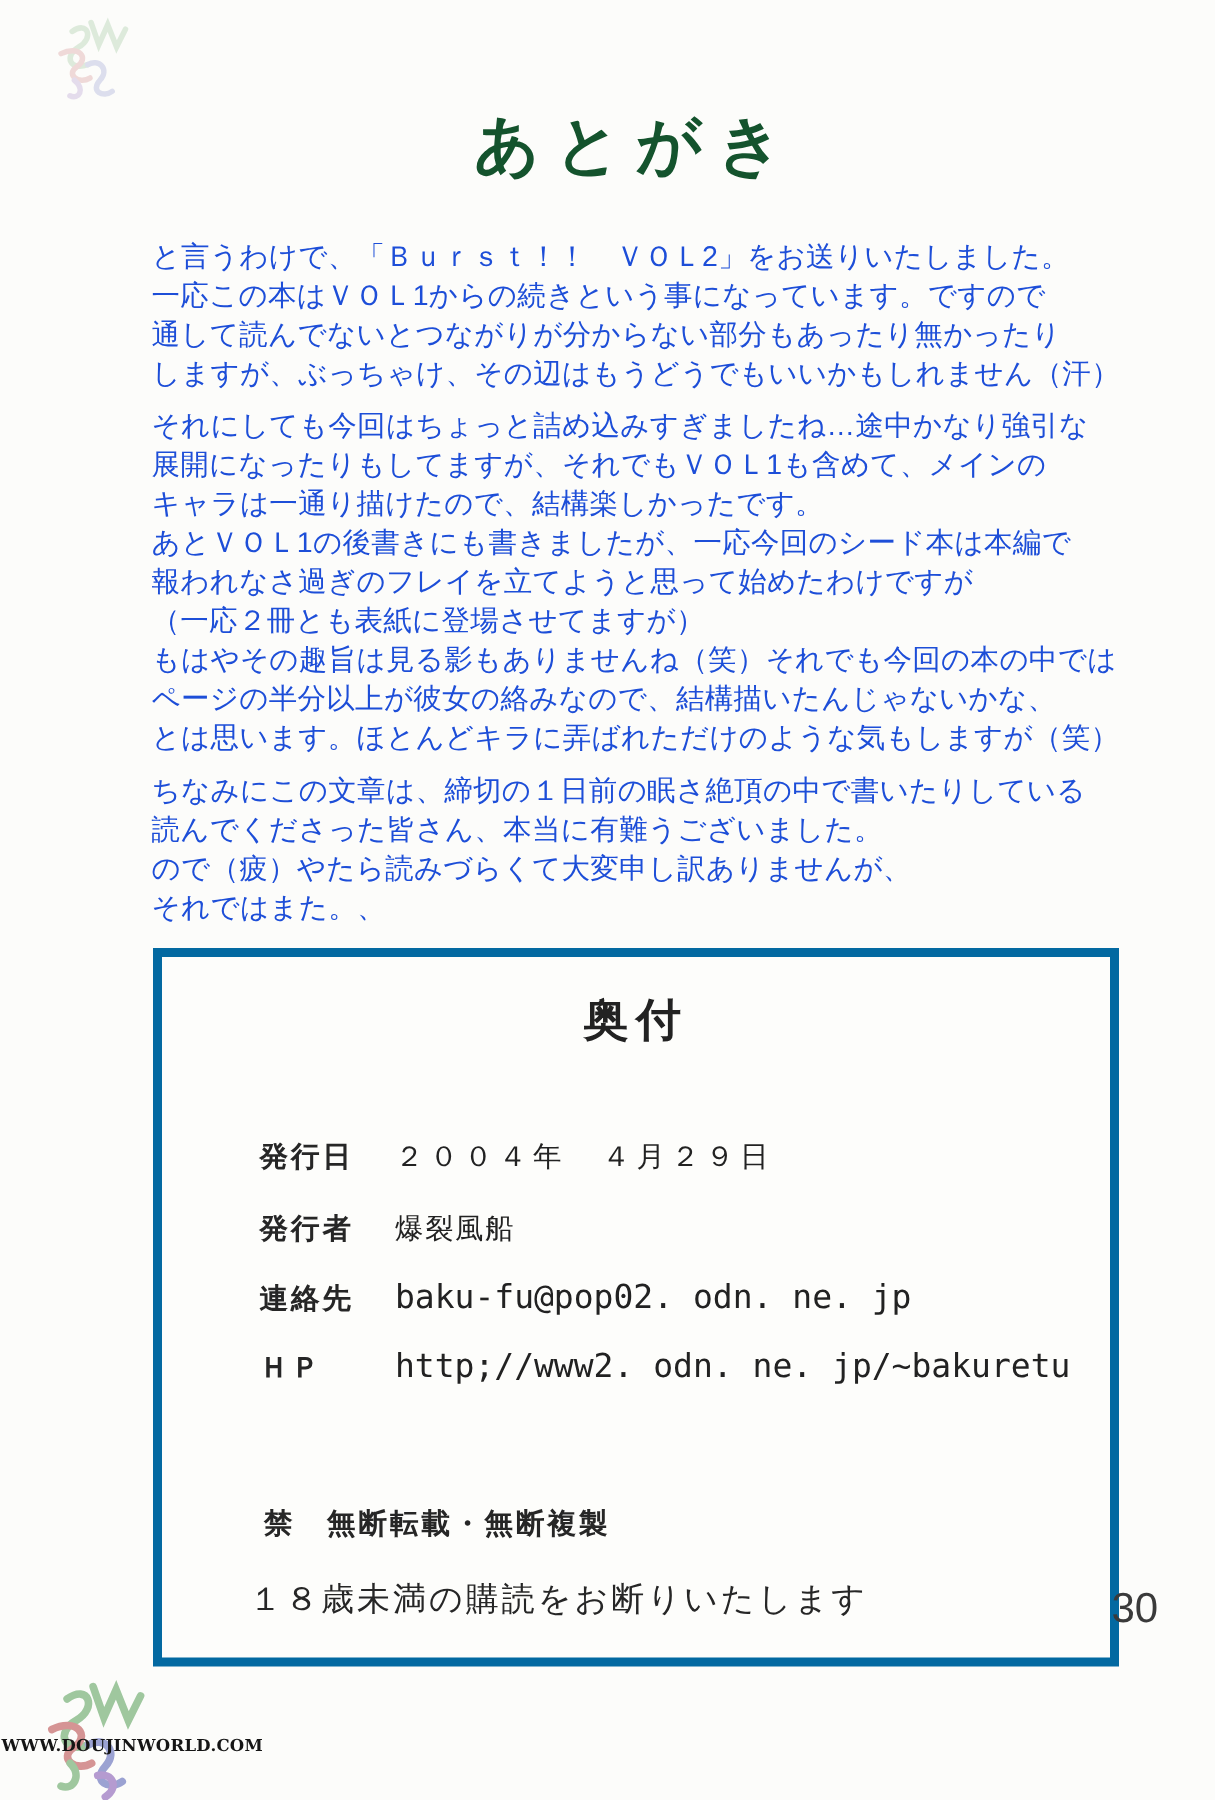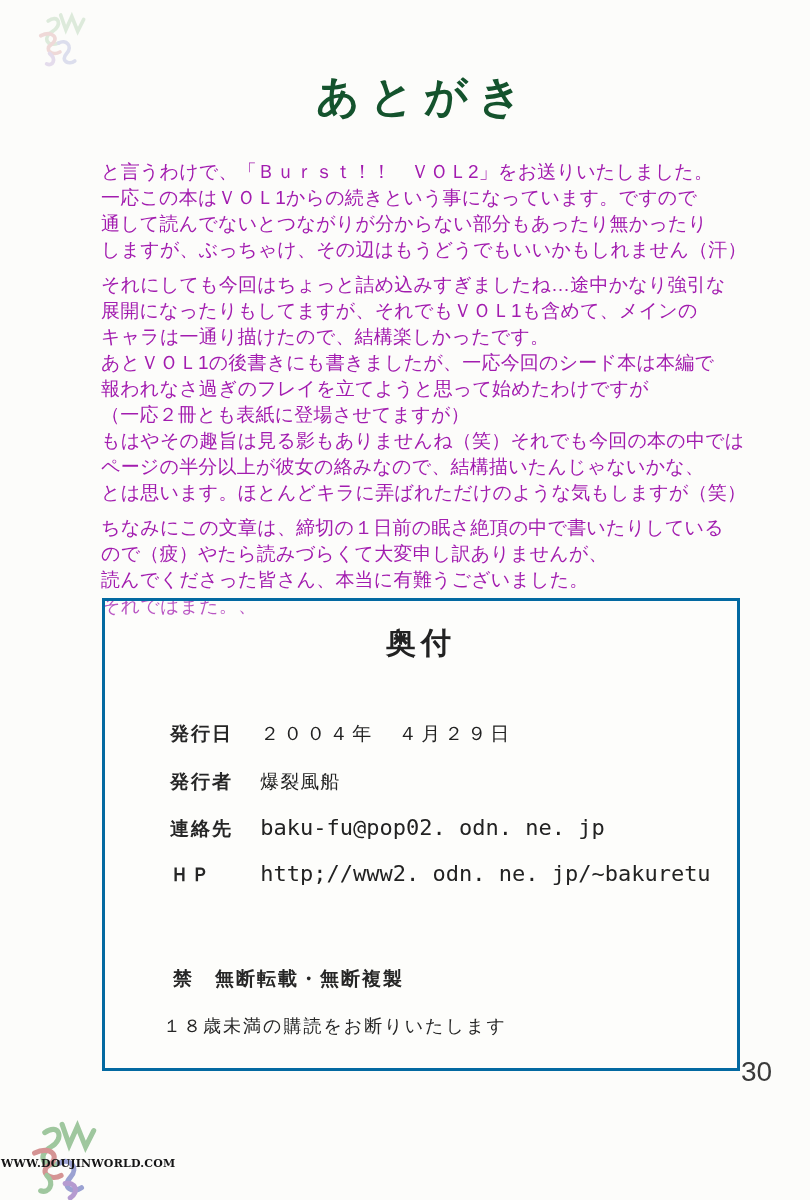--- a/index.html
+++ b/index.html
@@ -15,48 +15,48 @@
   
   .page-title{
     position:absolute;left:100px;top:68px;width:648px;
     text-align:center;
     font-size:43px;font-weight:600;letter-spacing:10px;
     color:#14532d;
   }
   
   .body-text{
     position:absolute;left:101px;top:159px;width:660px;
-    font-size:19px;font-weight:500;color:#a21caf;
+    font-size:19px;font-weight:500;color:#1d4ed8;
   }
   .para{margin:0 0 9px 0;}
   .para:last-child{margin-bottom:0;}
   .line{height:26px;line-height:26px;white-space:nowrap;letter-spacing:0.2px;}
   
   .colophon{
-    position:absolute;left:102px;top:598px;width:632px;height:467px;
-    border:3px solid #0369a1;
+    position:absolute;left:102px;top:632px;width:632px;height:467px;
+    border:6px solid #0369a1;
     background:rgba(255,255,255,0.25);
   }
   .colophon-title{
     position:absolute;left:0;top:22px;width:100%;
     text-align:center;
     font-size:30px;font-weight:600;letter-spacing:5px;color:#222;
   }
   .c-row{position:absolute;left:65px;white-space:nowrap;font-size:19px;}
   .c-label{display:inline-block;min-width:85px;font-weight:600;color:#262626;letter-spacing:2px;margin-top:13px;}
   .c-value{color:#222;letter-spacing:1px;font-weight:500;}
   .c-value.wide{letter-spacing:4px;}
   .c-value.mono{font-family:"DejaVu Sans Mono","Liberation Mono",monospace;font-size:22px;letter-spacing:0;}
   .row-0{top:107px;}
   .row-1{top:155px;}
   .row-2{top:202px;}
   .row-3{top:248px;}
   .row-4{top:295px;}
   .notice-0{position:absolute;left:68px;top:365px;font-size:19px;font-weight:600;letter-spacing:2px;color:#262626;white-space:nowrap;}
-  .notice-1{position:absolute;left:58px;top:413px;font-size:18px;font-weight:500;letter-spacing:2px;color:#262626;white-space:nowrap;}
+  .notice-1{position:absolute;left:58px;top:413px;font-size:22px;font-weight:500;letter-spacing:2px;color:#262626;white-space:nowrap;}
   
   .page-number{
     position:absolute;left:741px;top:1056px;
     font-size:28px;color:#3a3a3a;letter-spacing:0;
   }
   
   .wm-logo{position:absolute;left:6px;top:1104px;width:102px;height:96px;}
   .wm-logo-top{position:absolute;left:20px;top:0px;width:74px;height:70px;opacity:0.28;}
   .wm-text{
     position:absolute;left:1px;top:1157px;
@@ -95,22 +95,22 @@
       <div class="line">キャラは一通り描けたので、結構楽しかったです。</div>
       <div class="line">あとＶＯＬ1の後書きにも書きましたが、一応今回のシード本は本編で</div>
       <div class="line">報われなさ過ぎのフレイを立てようと思って始めたわけですが</div>
       <div class="line">（一応２冊とも表紙に登場させてますが）</div>
       <div class="line">もはやその趣旨は見る影もありませんね（笑）それでも今回の本の中では</div>
       <div class="line">ページの半分以上が彼女の絡みなので、結構描いたんじゃないかな、</div>
       <div class="line">とは思います。ほとんどキラに弄ばれただけのような気もしますが（笑）</div>
     </div>
     <div class="para">
       <div class="line">ちなみにこの文章は、締切の１日前の眠さ絶頂の中で書いたりしている</div>
+      <div class="line">読んでくださった皆さん、本当に有難うございました。</div>
       <div class="line">ので（疲）やたら読みづらくて大変申し訳ありませんが、</div>
-      <div class="line">読んでくださった皆さん、本当に有難うございました。</div>
       <div class="line">それではまた。、</div>
     </div>
   </div>
 
   <div class="colophon">
     <div class="colophon-title">奥付</div>
 
     <div class="c-row row-0">
       <span class="c-label">発行日</span>
       <span class="c-value wide">２００４年　４月２９日</span>

